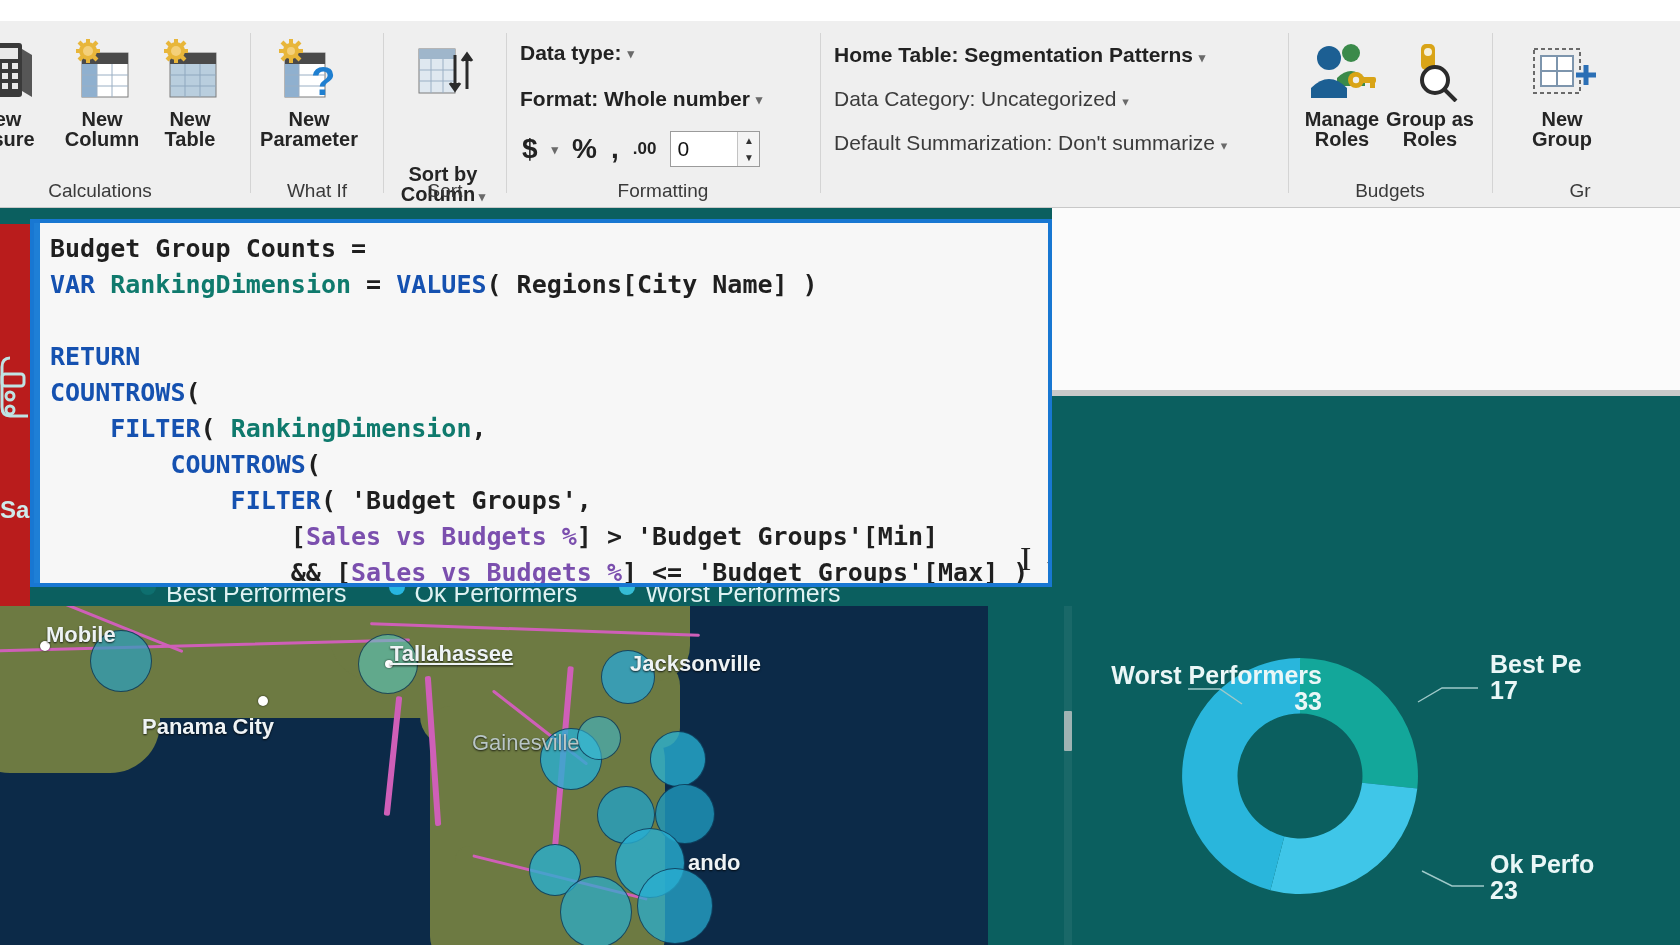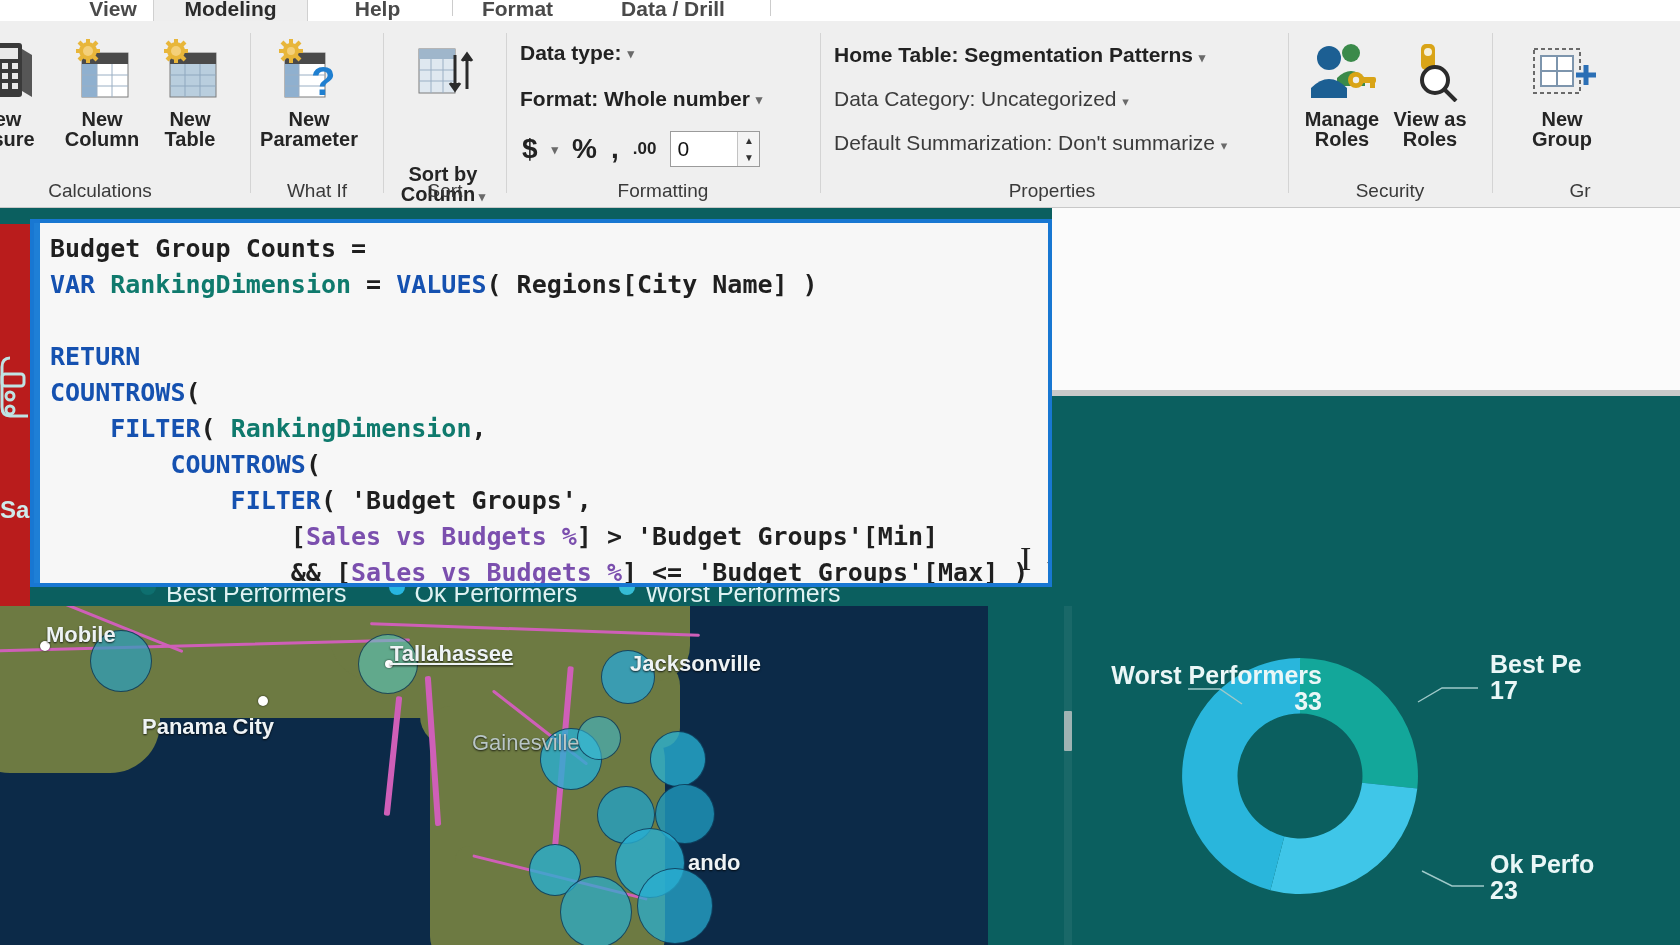--- a/index.html
+++ b/index.html
@@ -198,39 +198,20 @@
   }
   .whitestrip-bottomline {
     position:absolute; left:0; bottom:0; width:100%; height:6px; background:#c9c9c9;
   }
 </style>
 </head>
 <body>
 
 <div id="app">
 
-  <div class="tabstrip">
-    <div class="tab" id="tab0" style="left:58px; width:110px;">
-        <span>View</span>
-      </div>
-    <div class="tab active" id="tab1" style="left:153px; width:155px;">
-        <span>Modeling</span>
-      </div>
-    <div class="tab" id="tab2" style="left:325px; width:105px;">
-        <span>Help</span>
-      </div>
-    <div class="tab-sep" style="left:452px;"></div>
-    <div class="tab" id="tab3" style="left:465px; width:105px;">
-        <span>Format</span>
-      </div>
-    <div class="tab" id="tab4" style="left:598px; width:150px;">
-        <span>Data / Drill</span>
-      </div>
-    <div class="tab-sep" style="left:770px;"></div>
-  </div>
 
   <div class="ribbon">
 
     <div class="rgroup" style="left:0px; width:250px;">
       <div class="rbtn" style="left:-42px;">
         <div class="ico">
           <svg width="56" height="64" viewBox="0 0 56 64">
             <rect x="8" y="4" width="34" height="54" rx="3" fill="#3a3a3a"></rect>
             <rect x="12" y="9" width="26" height="11" fill="#e9e9e9"></rect>
             <g fill="#e9e9e9">
@@ -403,21 +384,20 @@
         <span class="caret"> ▾</span>
       </div>
       <div class="prop-row" style="left:12px; top:66px; font-weight:normal; color:#3b3b3b;">
         <span>Data Category: Uncategorized</span>
         <span class="caret"> ▾</span>
       </div>
       <div class="prop-row" style="left:12px; top:110px; font-weight:normal; color:#3b3b3b;">
         <span>Default Summarization: Don't summarize</span>
         <span class="caret"> ▾</span>
       </div>
-      <div class="rgroup-title">Properties</div>
     </div>
     <div class="rgroup-divider" style="left:1288px;"></div>
 
     <div class="rgroup" style="left:1290px; width:200px;">
       <div class="rbtn" style="left:2px;">
         <div class="ico">
           <svg width="70" height="62" viewBox="0 0 70 62">
             <circle cx="44" cy="13" r="9" fill="#3a8a4a"></circle>
             <path d="M30 38 q14 -14 28 0 v8 h-28z" fill="#3a8a4a"></path>
             <circle cx="22" cy="18" r="12" fill="#1c5f93"></circle>
@@ -441,24 +421,24 @@
               <rect x="26" y="24" width="7" height="22"></rect>
               <rect x="33" y="32" width="9" height="6"></rect>
               <circle cx="29" cy="12" r="4" fill="#f6f0d8"></circle>
             </g>
             <g fill="none" stroke="#2b2b2b" stroke-width="4">
               <circle cx="36" cy="40" r="13" fill="#ffffff"></circle>
               <line x1="46" y1="50" x2="57" y2="61"></line>
             </g>
           </svg>
         </div>
-        <div class="lbl">View as
+        <div class="lbl">Group as
 Roles</div>
       </div>
-      <div class="rgroup-title">Security</div>
+      <div class="rgroup-title">Budgets</div>
     </div>
     <div class="rgroup-divider" style="left:1492px;"></div>
 
     <div class="rgroup" style="left:1496px; width:184px;">
       <div class="rbtn" style="left:16px;">
         <div class="ico">
           <svg width="72" height="64" viewBox="0 0 72 64">
             <rect x="8" y="10" width="46" height="44" fill="none" stroke="#6a6a6a" stroke-width="2" stroke-dasharray="4 3"></rect>
             <rect x="15" y="17" width="32" height="30" fill="#ffffff" stroke="#7d95ad" stroke-width="2"></rect>
             <line x1="31" y1="17" x2="31" y2="47" stroke="#7d95ad" stroke-width="2"></line>

